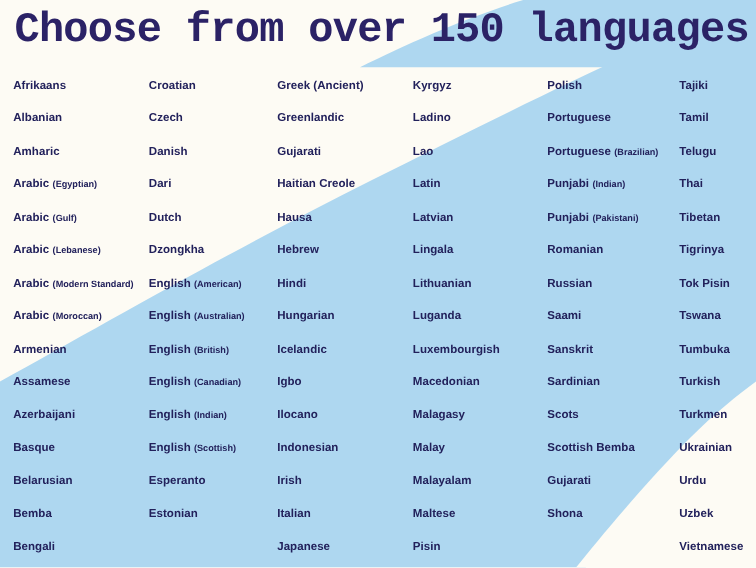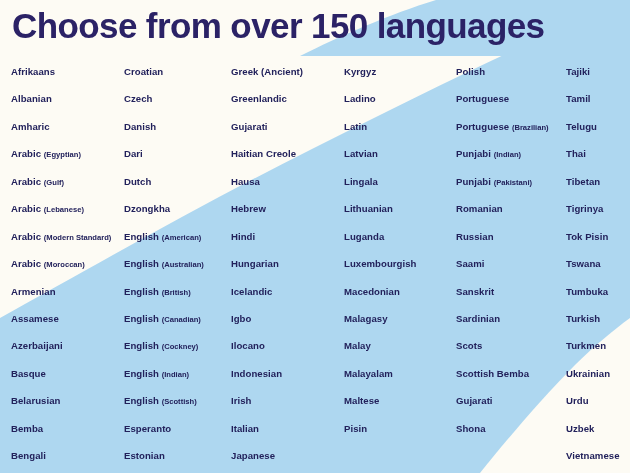--- a/index.html
+++ b/index.html
@@ -33,21 +33,21 @@
     top: 0;
     width: 630px;
     height: 50px;
     z-index: 2;
     display: flex;
     align-items: center;
   }
   .poster-title {
     margin: 0;
     padding: 0 0 0 12px;
-    font-family: Liberation Sans, sans-serif;
+    font-family: Liberation Mono, monospace;
     font-size: 35px;
     line-height: 39px;
     font-weight: bold;
     letter-spacing: -0.6px;
     color: #2b2266;
     white-space: nowrap;
   }
   
   .grid {
     position: absolute;
@@ -123,21 +123,20 @@
       <div class="lang"><span>Croatian</span></div>
       <div class="lang"><span>Czech</span></div>
       <div class="lang"><span>Danish</span></div>
       <div class="lang"><span>Dari</span></div>
       <div class="lang"><span>Dutch</span></div>
       <div class="lang"><span>Dzongkha</span></div>
       <div class="lang"><span>English</span> <span class="qual">(American)</span></div>
       <div class="lang"><span>English</span> <span class="qual">(Australian)</span></div>
       <div class="lang"><span>English</span> <span class="qual">(British)</span></div>
       <div class="lang"><span>English</span> <span class="qual">(Canadian)</span></div>
-      <div class="lang"><span>English</span> <span class="qual">(Cockney)</span></div>
       <div class="lang"><span>English</span> <span class="qual">(Indian)</span></div>
       <div class="lang"><span>English</span> <span class="qual">(Scottish)</span></div>
       <div class="lang"><span>Esperanto</span></div>
       <div class="lang"><span>Estonian</span></div>
       <div class="lang"></div>
 
     </div>
 
     <div class="col">
       <div class="lang"><span>Greek (Ancient)</span></div>
@@ -155,20 +154,21 @@
       <div class="lang"><span>Irish</span></div>
       <div class="lang"><span>Italian</span></div>
       <div class="lang"><span>Japanese</span></div>
       <div class="lang"></div>
 
     </div>
 
     <div class="col">
       <div class="lang"><span>Kyrgyz</span></div>
       <div class="lang"><span>Ladino</span></div>
+      <div class="lang"><span>Lao</span></div>
       <div class="lang"><span>Latin</span></div>
       <div class="lang"><span>Latvian</span></div>
       <div class="lang"><span>Lingala</span></div>
       <div class="lang"><span>Lithuanian</span></div>
       <div class="lang"><span>Luganda</span></div>
       <div class="lang"><span>Luxembourgish</span></div>
       <div class="lang"><span>Macedonian</span></div>
       <div class="lang"><span>Malagasy</span></div>
       <div class="lang"><span>Malay</span></div>
       <div class="lang"><span>Malayalam</span></div>

